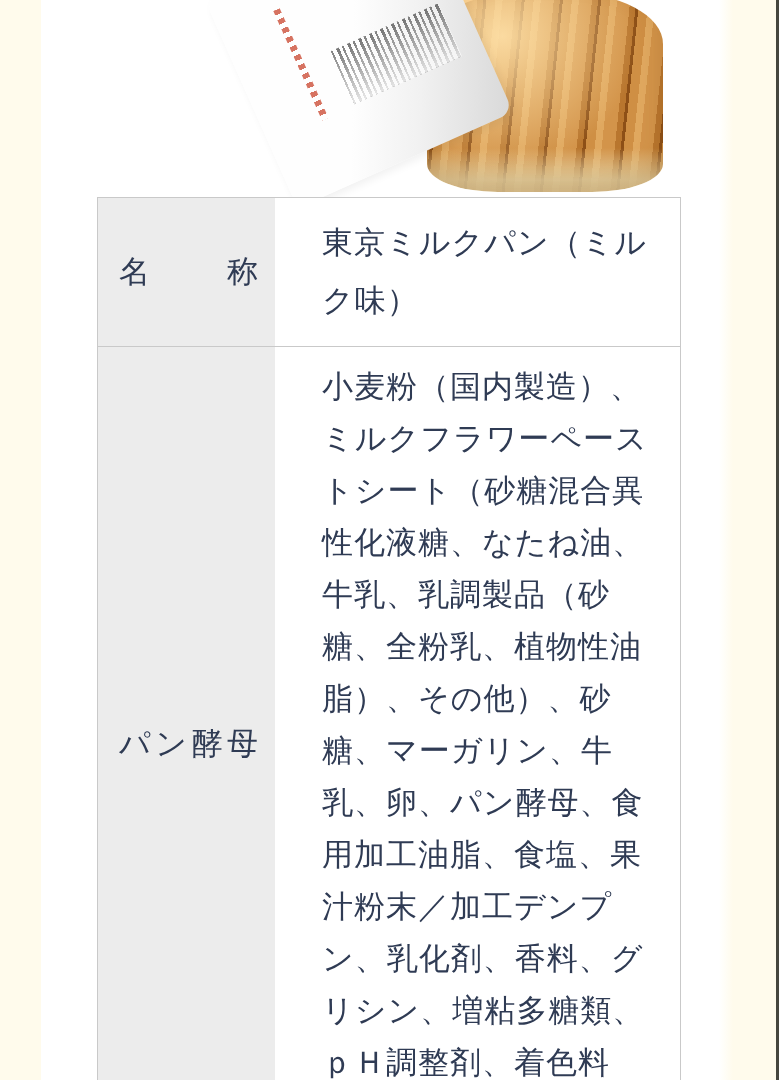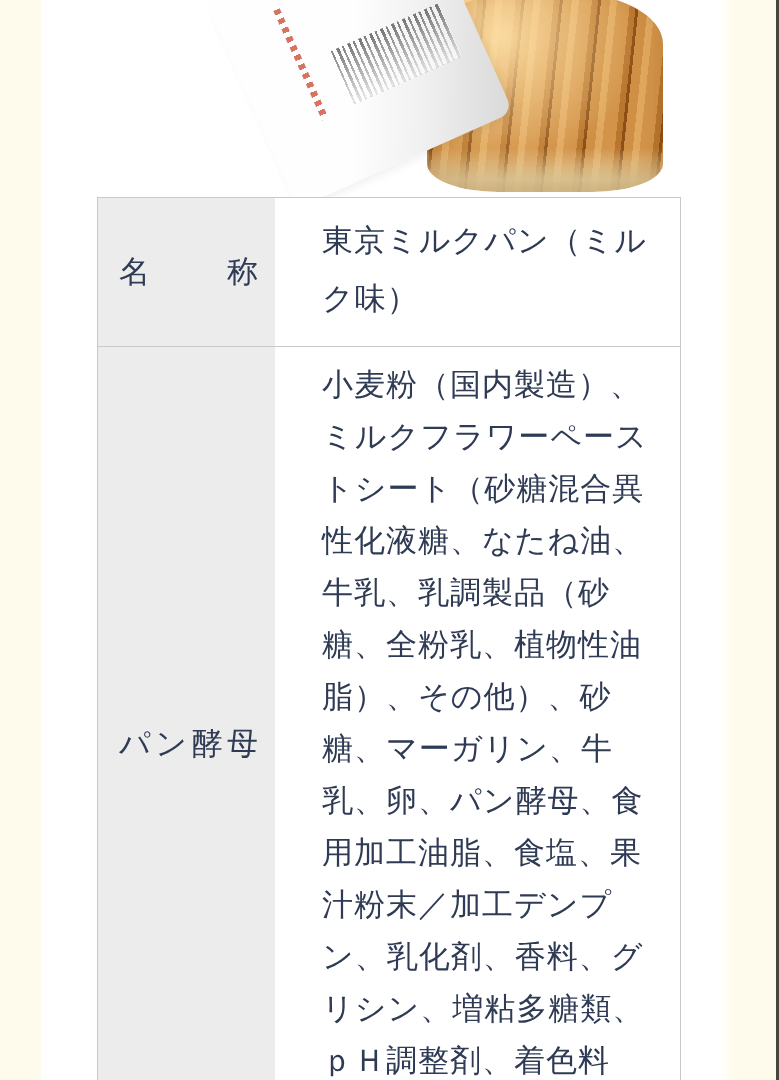--- a/index.html
+++ b/index.html
@@ -7,21 +7,20 @@
     padding: 0;
     background: #ffffff;
     font-family: "Liberation Sans", "DejaVu Sans", sans-serif;
   }
   .page {
     position: relative;
     width: 779px;
     height: 1080px;
     background: #ffffff;
     overflow: hidden;
-    font-family: Liberation Mono, monospace;
   }
   
   .strip { position: absolute; top: 0; height: 100%; background: #fffbec; }
   .strip-left  { left: 0; width: 41px; }
   .strip-right { right: 3px; width: 43px; }
   .strip-right::before {
     content: ""; position: absolute; left: -14px; top: 0; width: 14px; height: 100%;
     background: linear-gradient(90deg, rgba(255,251,236,0), #fffbec);
   }
   .edge-dark { position: absolute; right: 0; top: 0; width: 3px; height: 100%; background: #46463e; }

